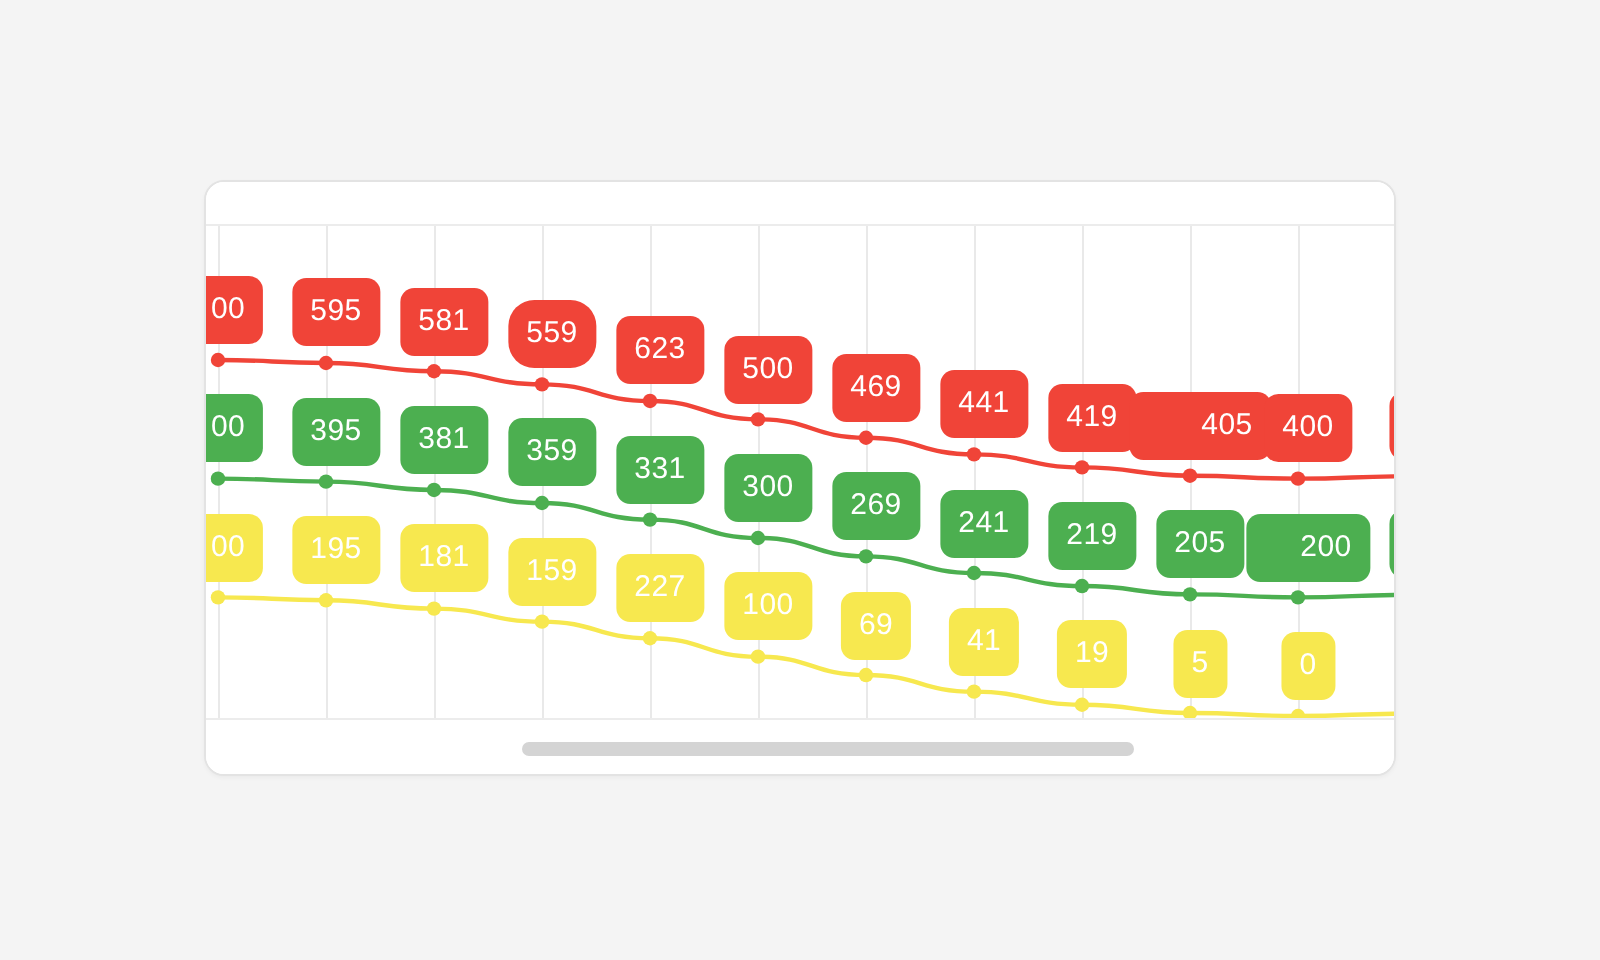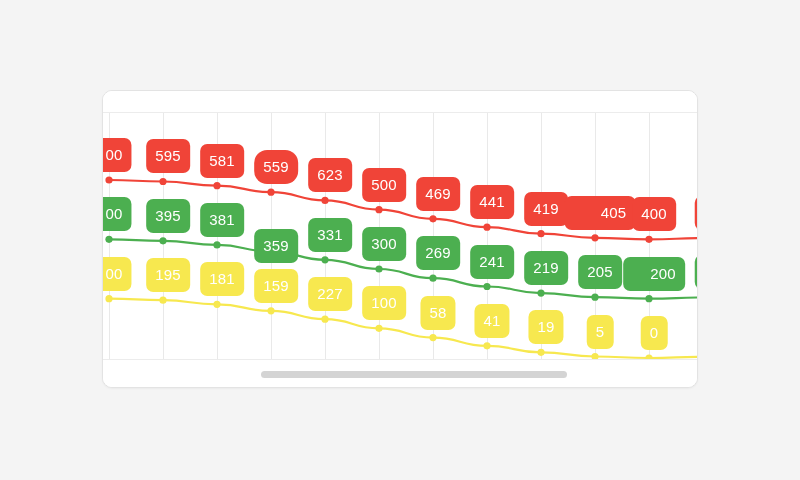--- a/index.html
+++ b/index.html
@@ -176,36 +176,36 @@
             <div class="chip red" style="left: 281px; top: 71.6667px;">500</div>
             <div class="chip red" style="left: 335px; top: 80.8633px;">469</div>
             <div class="chip red" style="left: 389px; top: 89.17px;">441</div>
             <div class="chip red" style="left: 443px; top: 95.6967px;">419</div>
             <div class="chip red" style="left: 497px; top: 99.85px; padding-left: 36px;">405</div>
             <div class="chip red" style="left: 551px; top: 101.333px;">400</div>
             <div class="chip red" style="left: 605px; top: 100.147px;">4</div>
             <div class="chip green" style="left: 11px; top: 101.333px;">00</div>
             <div class="chip green" style="left: 65px; top: 102.817px;">395</div>
             <div class="chip green" style="left: 119px; top: 106.97px;">381</div>
-            <div class="chip green" style="left: 173px; top: 113.497px; margin-top: 20px;">359</div>
+            <div class="chip green" style="left: 173px; top: 113.497px;">359</div>
             <div class="chip green" style="left: 227px; top: 121.803px;">331</div>
             <div class="chip green" style="left: 281px; top: 131px;">300</div>
             <div class="chip green" style="left: 335px; top: 140.197px;">269</div>
             <div class="chip green" style="left: 389px; top: 148.503px;">241</div>
             <div class="chip green" style="left: 443px; top: 155.03px;">219</div>
             <div class="chip green" style="left: 497px; top: 159.183px;">205</div>
             <div class="chip green" style="left: 551px; top: 160.667px; padding-left: 27px;">200</div>
             <div class="chip green" style="left: 605px; top: 159.48px;">2</div>
             <div class="chip yellow" style="left: 11px; top: 160.667px;">00</div>
             <div class="chip yellow" style="left: 65px; top: 162.15px;">195</div>
             <div class="chip yellow" style="left: 119px; top: 166.303px;">181</div>
             <div class="chip yellow" style="left: 173px; top: 172.83px;">159</div>
             <div class="chip yellow" style="left: 227px; top: 181.137px;">227</div>
             <div class="chip yellow" style="left: 281px; top: 190.333px;">100</div>
-            <div class="chip yellow" style="left: 335px; top: 199.53px;">58</div>
+            <div class="chip yellow" style="left: 335px; top: 199.53px;">69</div>
             <div class="chip yellow" style="left: 389px; top: 207.837px;">41</div>
             <div class="chip yellow" style="left: 443px; top: 214.363px;">19</div>
             <div class="chip yellow" style="left: 497px; top: 218.517px;">5</div>
             <div class="chip yellow" style="left: 551px; top: 220px;">0</div>
           </div>
       </div>
     </div>
 
     <div class="card-bottomband">
       <div class="hscroll-track">

